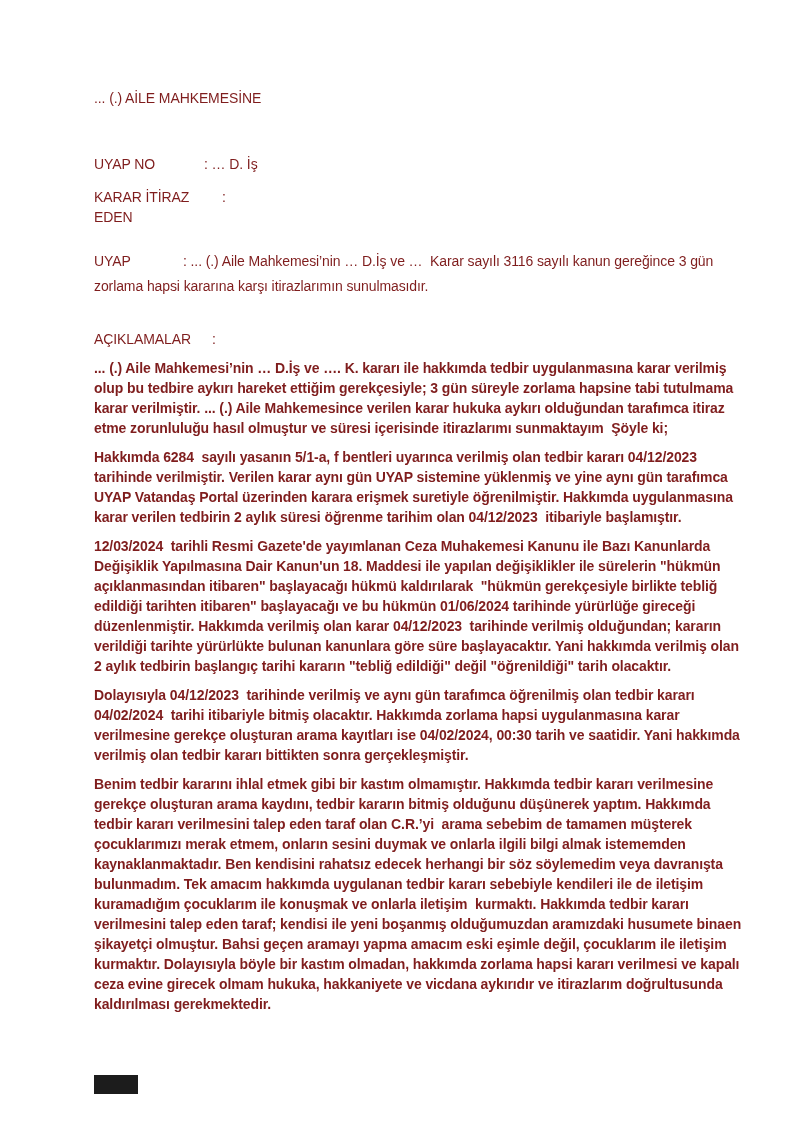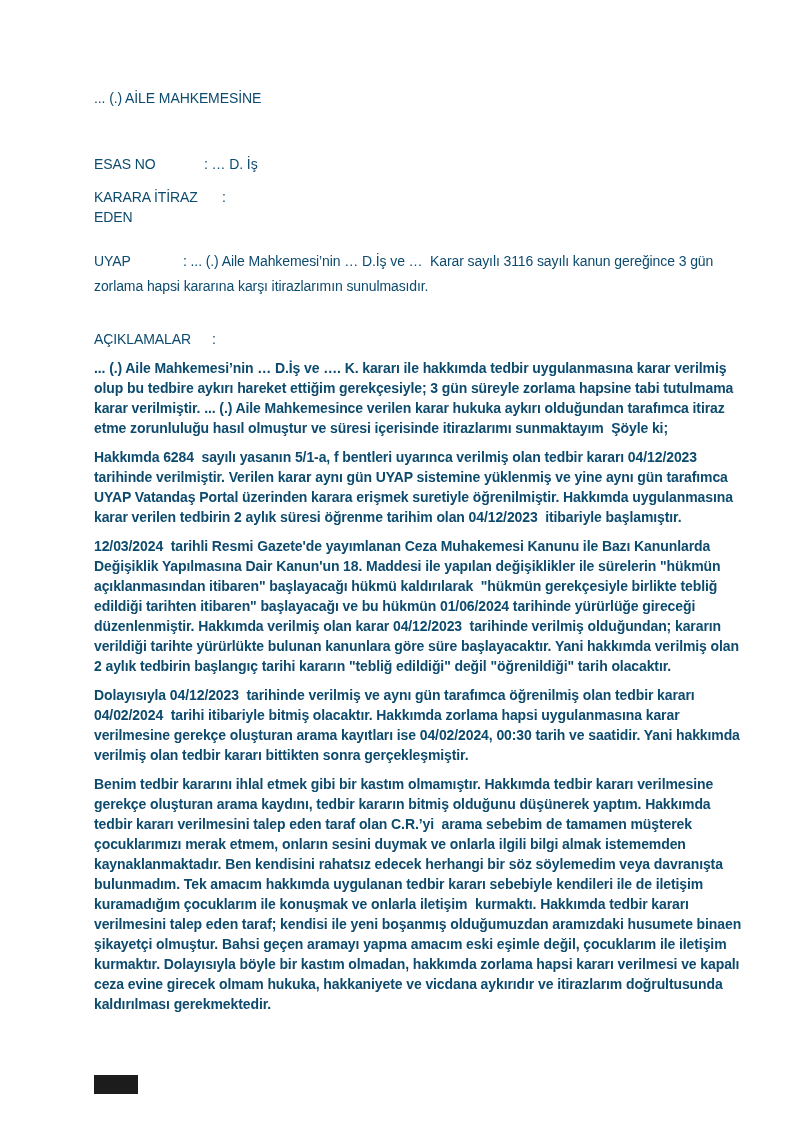--- a/index.html
+++ b/index.html
@@ -3,21 +3,21 @@
 <meta charset="utf-8">
 <style>
   html,body{margin:0;padding:0;background:#ffffff;}
   .page{
     position:relative;
     width:794px;
     height:1123px;
     background:#ffffff;
     overflow:hidden;
     font-family:"Liberation Sans", sans-serif;
-    color:#0c4a6e;
+    color:#7f1d1d;
   }
   .content{
     padding:88px 52px 0 94px;
     font-size:14px;
     letter-spacing:-0.1px;
   }
   .court-title{
     line-height:20px;
     margin:0 0 46px 0;
     white-space:pre-wrap;
@@ -60,24 +60,24 @@
 </head>
 <body>
 
 <div class="page">
   <div class="content">
 
     <div class="court-title">... (.) AİLE MAHKEMESİNE</div>
 
     <div class="meta-block">
       <div class="meta-row">
-        <span class="meta-label">ESAS NO</span><span class="meta-value">: … D. İş</span>
+        <span class="meta-label">UYAP NO</span><span class="meta-value">: … D. İş</span>
       </div>
       <div class="meta-row">
-        <span class="meta-label">KARARA İTİRAZ EDEN</span><span class="meta-value">:</span>
+        <span class="meta-label">KARAR İTİRAZ EDEN</span><span class="meta-value">:</span>
       </div>
     </div>
 
     <div class="subject">
       <span class="subject-label">UYAP</span><span class="subject-value">: ... (.) Aile Mahkemesi’nin … D.İş ve …  Karar sayılı 3116 sayılı kanun gereğince 3 gün zorlama hapsi kararına karşı itirazlarımın sunulmasıdır.</span>
     </div>
 
     <div class="explanations">
       <span class="explanations-label">AÇIKLAMALAR</span><span class="explanations-colon">:</span>
     </div>

